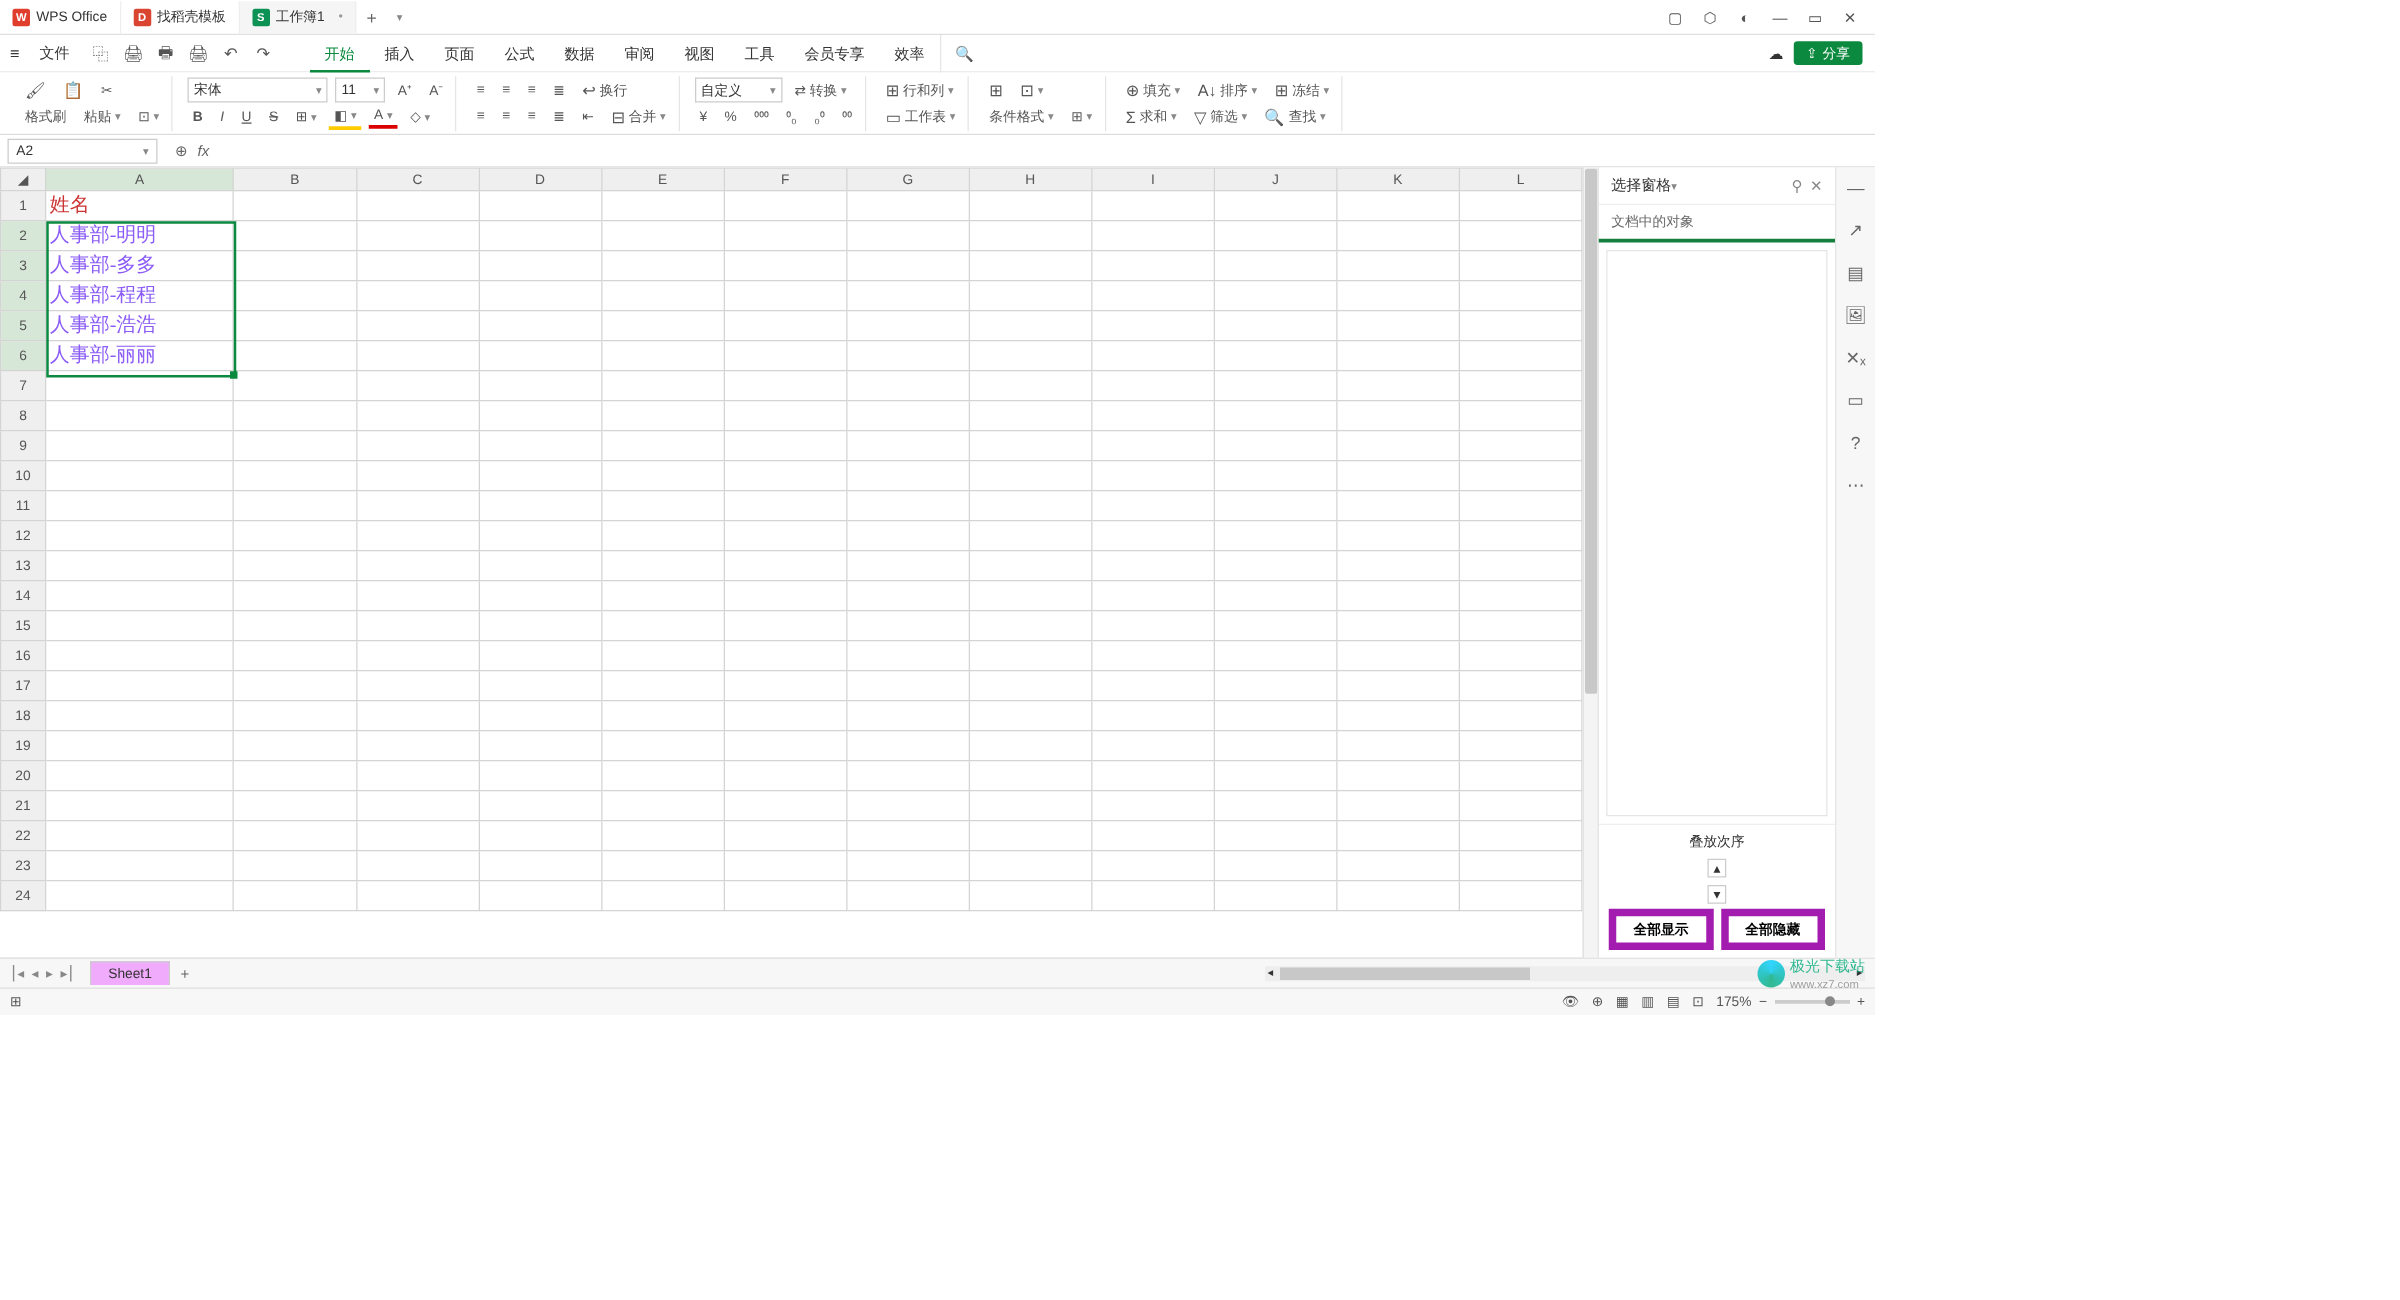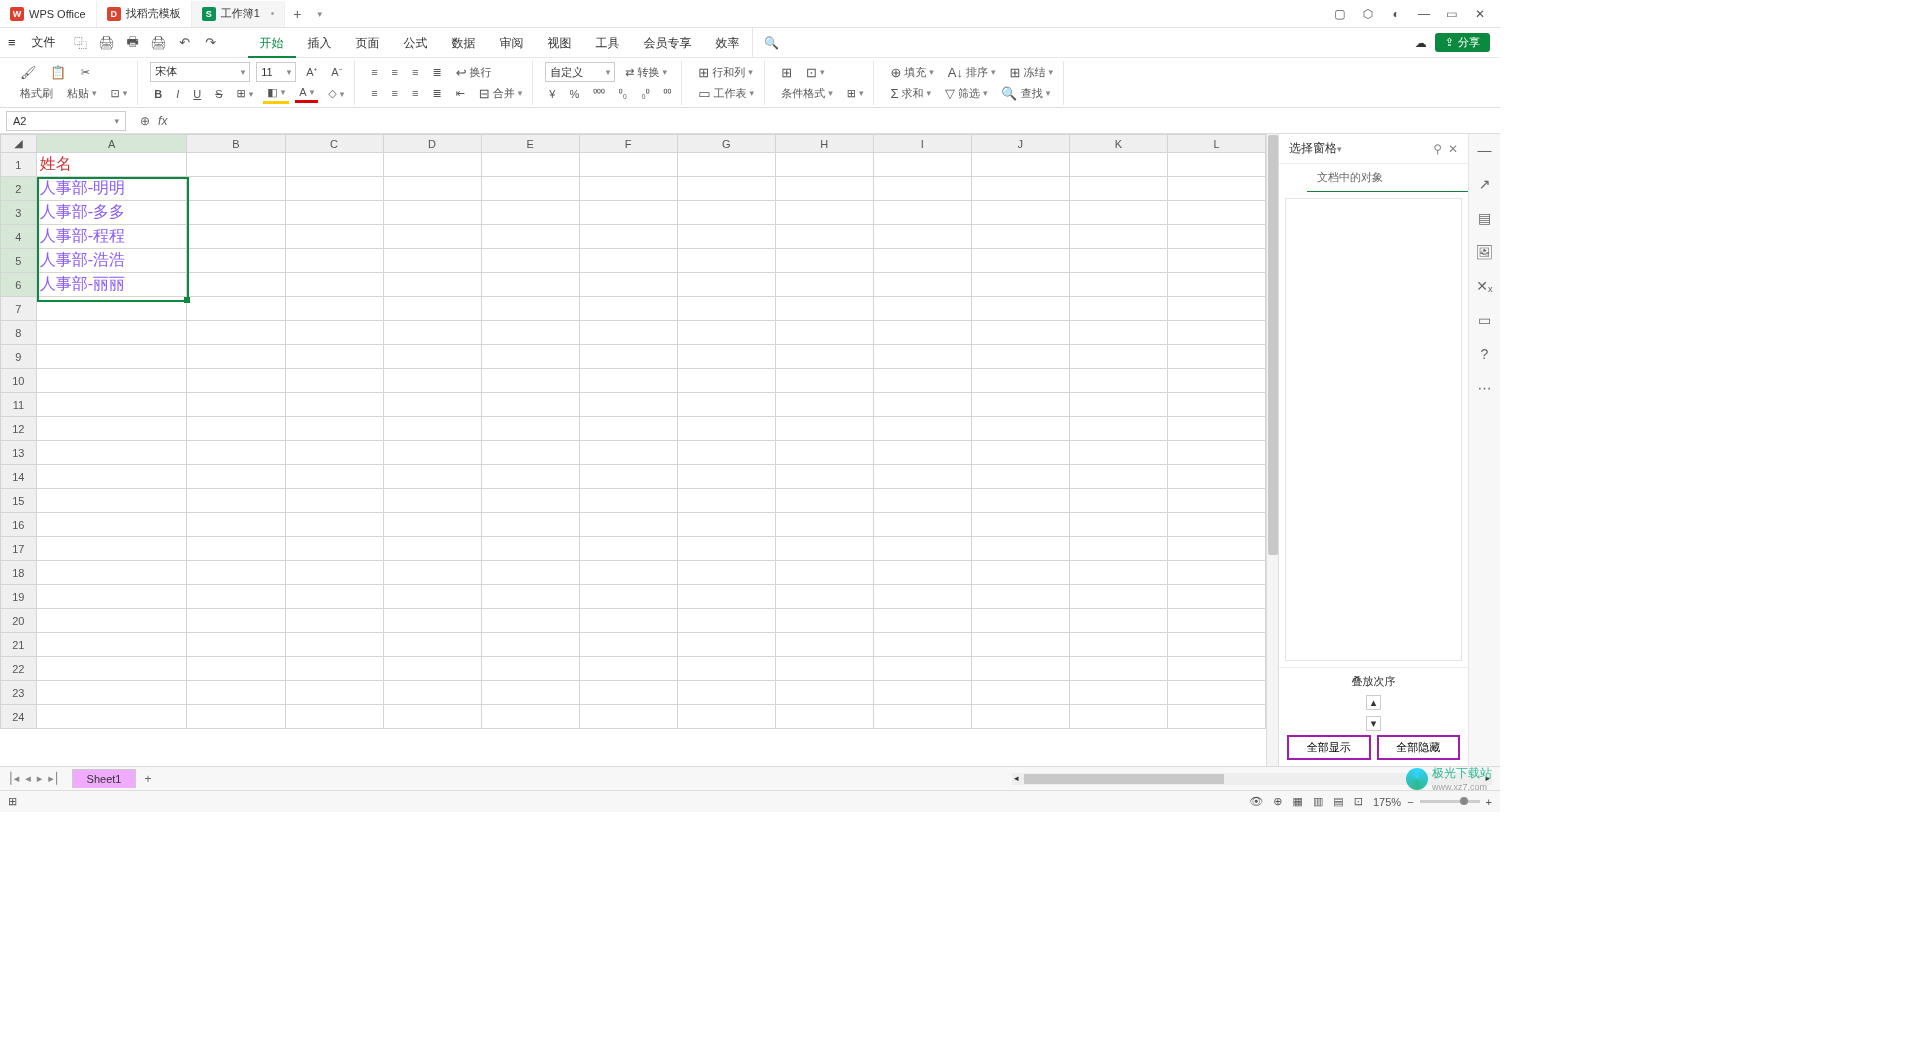--- a/index.html
+++ b/index.html
@@ -25,21 +25,21 @@
 .menutab { padding:0 12px; height:30px; line-height:30px; font-size:12px; color:#333; }
 .menutab.active { color:#0b8a3f; border-bottom:2px solid #0b8a3f; }
 .menu-right { margin-left:auto; display:flex; align-items:center; gap:8px; padding-right:10px; }
 .share-btn { background:#0b8a3f; color:#fff; padding:2px 10px; border-radius:3px; font-size:11px; display:flex; align-items:center; gap:4px; }
 
 .ribbon { height:50px; background:#fff; display:flex; align-items:center; padding:4px 10px; gap:6px; border-bottom:1px solid #ddd; }
 .rgrp { display:flex; flex-direction:column; gap:2px; padding:0 6px; border-right:1px solid #e5e5e5; height:44px; justify-content:center; }
 .rbtn { display:inline-flex; align-items:center; gap:3px; font-size:11px; color:#555; padding:2px 4px; white-space:nowrap; }
 .rbtn .ic { font-size:13px; }
 .rrow { display:flex; gap:6px; align-items:center; }
-.font-sel { border:1px solid #ccc; height:20px; font-size:11px; padding:0 4px; width:100px; display:flex; align-items:center; justify-content:space-between; }
+.font-sel { border:1px solid #ccc; height:20px; font-size:11px; padding:0 4px; width:112px; display:flex; align-items:center; justify-content:space-between; }
 .size-sel { border:1px solid #ccc; height:20px; font-size:11px; padding:0 4px; width:40px; display:flex; align-items:center; justify-content:space-between; }
 .dd { font-size:9px; color:#888; }
 
 .fxbar { height:26px; display:flex; align-items:center; border-bottom:1px solid #ddd; background:#fff; }
 .namebox { width:120px; border:1px solid #ccc; height:20px; margin:0 6px; display:flex; align-items:center; justify-content:space-between; padding:0 6px; font-size:11px; }
 .fxbtns { display:flex; gap:8px; padding:0 8px; color:#666; }
 .fxinput { flex:1; padding:0 8px; font-size:12px; }
 
 .main { display:flex; height:calc(812px - 28px - 30px - 50px - 26px - 24px - 22px); }
 .sheet-area { flex:1; display:flex; flex-direction:column; position:relative; }
@@ -57,26 +57,26 @@
 .cell-hdr { color:#c33; font-size:16px; font-family:SimSun,serif; }
 .cell-data { color:#8b5cf6; font-size:16px; font-family:SimSun,serif; }
 .sel-range { position:absolute; border:2px solid #0b8a3f; pointer-events:none; left:37px; top:43px; width:152px; height:125px; }
 .sel-handle { position:absolute; width:6px; height:6px; background:#0b8a3f; right:-3px; bottom:-3px; }
 .vscroll { width:12px; background:#f4f4f4; border-left:1px solid #ddd; }
 .vthumb { width:10px; height:420px; background:#c8c8c8; margin:1px auto; border-radius:2px; }
 
 .sidepanel { width:190px; border-left:1px solid #ddd; background:#fff; display:flex; flex-direction:column; }
 .sp-head { display:flex; align-items:center; padding:6px 10px; border-bottom:1px solid #eee; font-size:12px; }
 .sp-head .ctrl { margin-left:auto; display:flex; gap:6px; color:#888; }
-.sp-sub { padding:6px 10px; font-size:11px; color:#666; border-bottom:1px solid #15803d;margin-left:28px; }
+.sp-sub { padding:6px 10px; font-size:11px; color:#666; border-bottom:3px solid #15803d; }
 .sp-body { flex:1; border:1px solid #e5e5e5; margin:6px; }
 .sp-foot { padding:6px 8px; border-top:1px solid #eee; }
 .sp-foot-row { display:flex; align-items:center; gap:6px; font-size:11px; margin-bottom:4px;flex-direction:column; }
 .sp-foot-btns { display:flex; gap:6px; }
-.sp-foot-btns button { flex:1; font-size:11px; padding:3px; background:#fff; border:2px solid #a21caf; }
+.sp-foot-btns button { flex:1; font-size:11px; padding:3px; background:#fff; border:6px solid #a21caf;font-weight:bold; }
 
 .rightrail { width:32px; background:#f7f7f7; border-left:1px solid #e5e5e5; display:flex; flex-direction:column; align-items:center; padding-top:6px; gap:14px; }
 .rightrail span { width:20px; height:20px; display:flex; align-items:center; justify-content:center; color:#666; font-size:14px; }
 
 .sheetbar { height:24px; background:#f7f7f7; border-top:1px solid #ddd; display:flex; align-items:center; }
 .sheetnav { display:flex; gap:6px; padding:0 8px; color:#888; font-size:11px; }
 .sheettab { background:#f0abfc; border:1px solid #ccc; border-bottom:none; padding:3px 14px; font-size:11px; margin-left:4px; }
 .sheetbar .add { padding:0 8px; color:#666; }
 .hscroll { margin-left:auto; width:480px; height:12px; background:#eee; margin-right:8px; position:relative; }
 .hthumb { position:absolute; left:12px; width:200px; height:10px; top:1px; background:#c8c8c8; }

